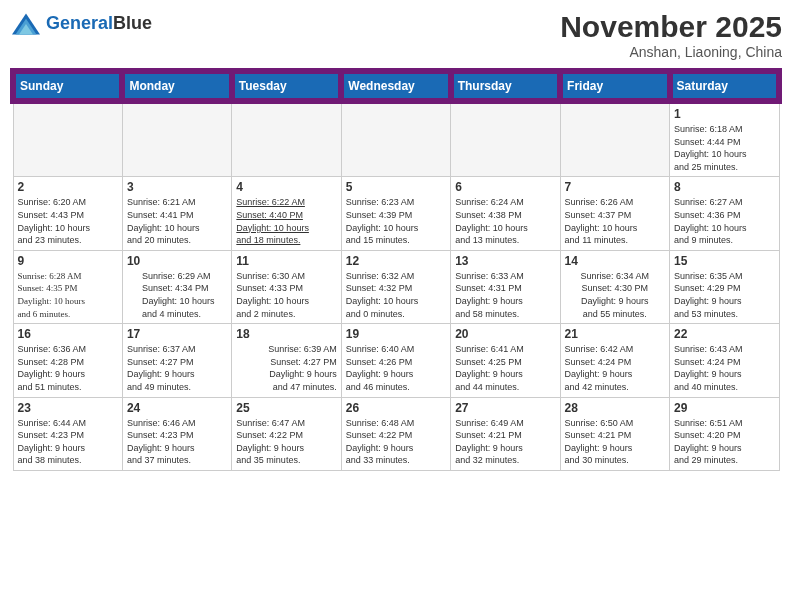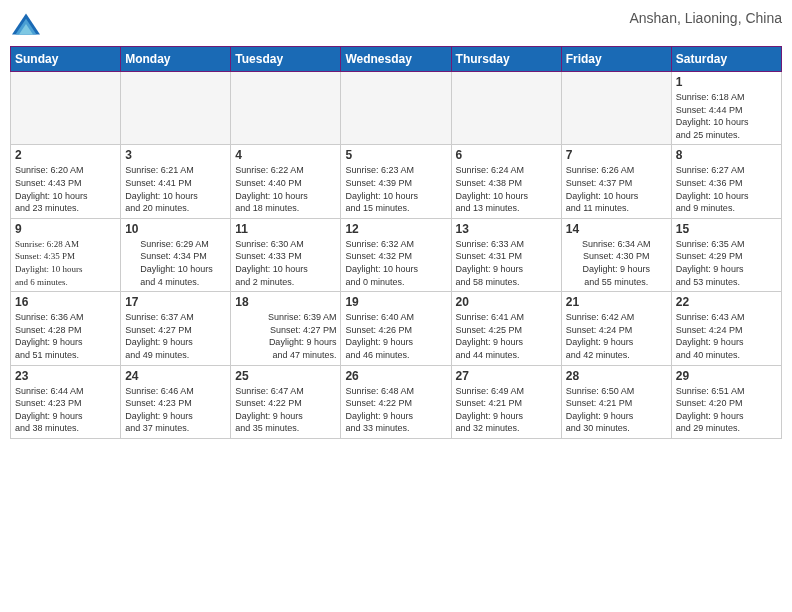--- a/index.html
+++ b/index.html
@@ -58,21 +58,21 @@
       border-collapse: collapse;
       border: 1px solid #ccc;
     }
     .calendar th {
       background: #1a6ab5;
       color: #fff;
       font-size: 12px;
       font-weight: bold;
       padding: 5px 4px;
       text-align: left;
-      border: 1px solid #701a75;
+      border: 6px solid #701a75;
     }
     .calendar td {
       vertical-align: top;
       border: 1px solid #ccc;
       padding: 3px 4px;
       font-size: 9.5px;
       color: #333;
       background: #fff;
       width: calc(100% / 7);
       height: 70px;
@@ -99,22 +99,26 @@
 <body>
 
 <div class="page">
   <div class="header">
     <div class="logo">
       <svg class="logo-icon" viewBox="0 0 36 32" xmlns="http://www.w3.org/2000/svg">
         <polygon points="18,4 34,28 2,28" fill="#1a6ab5"></polygon>
         <polygon points="18,10 30,28 6,28" fill="#4a9fd4"></polygon>
         <polygon points="18,16 26,28 10,28" fill="#7ec8e3"></polygon>
       </svg>
+      <div class="logo-text">
+        <span>General</span><span style="color:#333">Blue</span>
+      </div>
     </div>
     <div class="title-block">
+      <div class="month-year">November 2025</div>
       <div class="location">Anshan, Liaoning, China</div>
     </div>
   </div>
 
   <table class="calendar">
     <thead>
       <tr>
       <th>Sunday</th>
           <th>Monday</th>
           <th>Tuesday</th>
@@ -150,21 +154,21 @@
           </td>
           <td>
             <span class="day-num">3</span>
             <div class="day-info" style="white-space: pre-line;">Sunrise: 6:21 AM
 Sunset: 4:41 PM
 Daylight: 10 hours
 and 20 minutes.</div>
           </td>
           <td>
             <span class="day-num">4</span>
-            <div class="day-info" style="white-space: pre-line;">Sunrise: 6:22 AM
+            <div class="day-info" style="white-space: pre-line; text-decoration: underline;">Sunrise: 6:22 AM
 Sunset: 4:40 PM
 Daylight: 10 hours
 and 18 minutes.</div>
           </td>
           <td>
             <span class="day-num">5</span>
             <div class="day-info" style="white-space: pre-line;">Sunrise: 6:23 AM
 Sunset: 4:39 PM
 Daylight: 10 hours
 and 15 minutes.</div>

